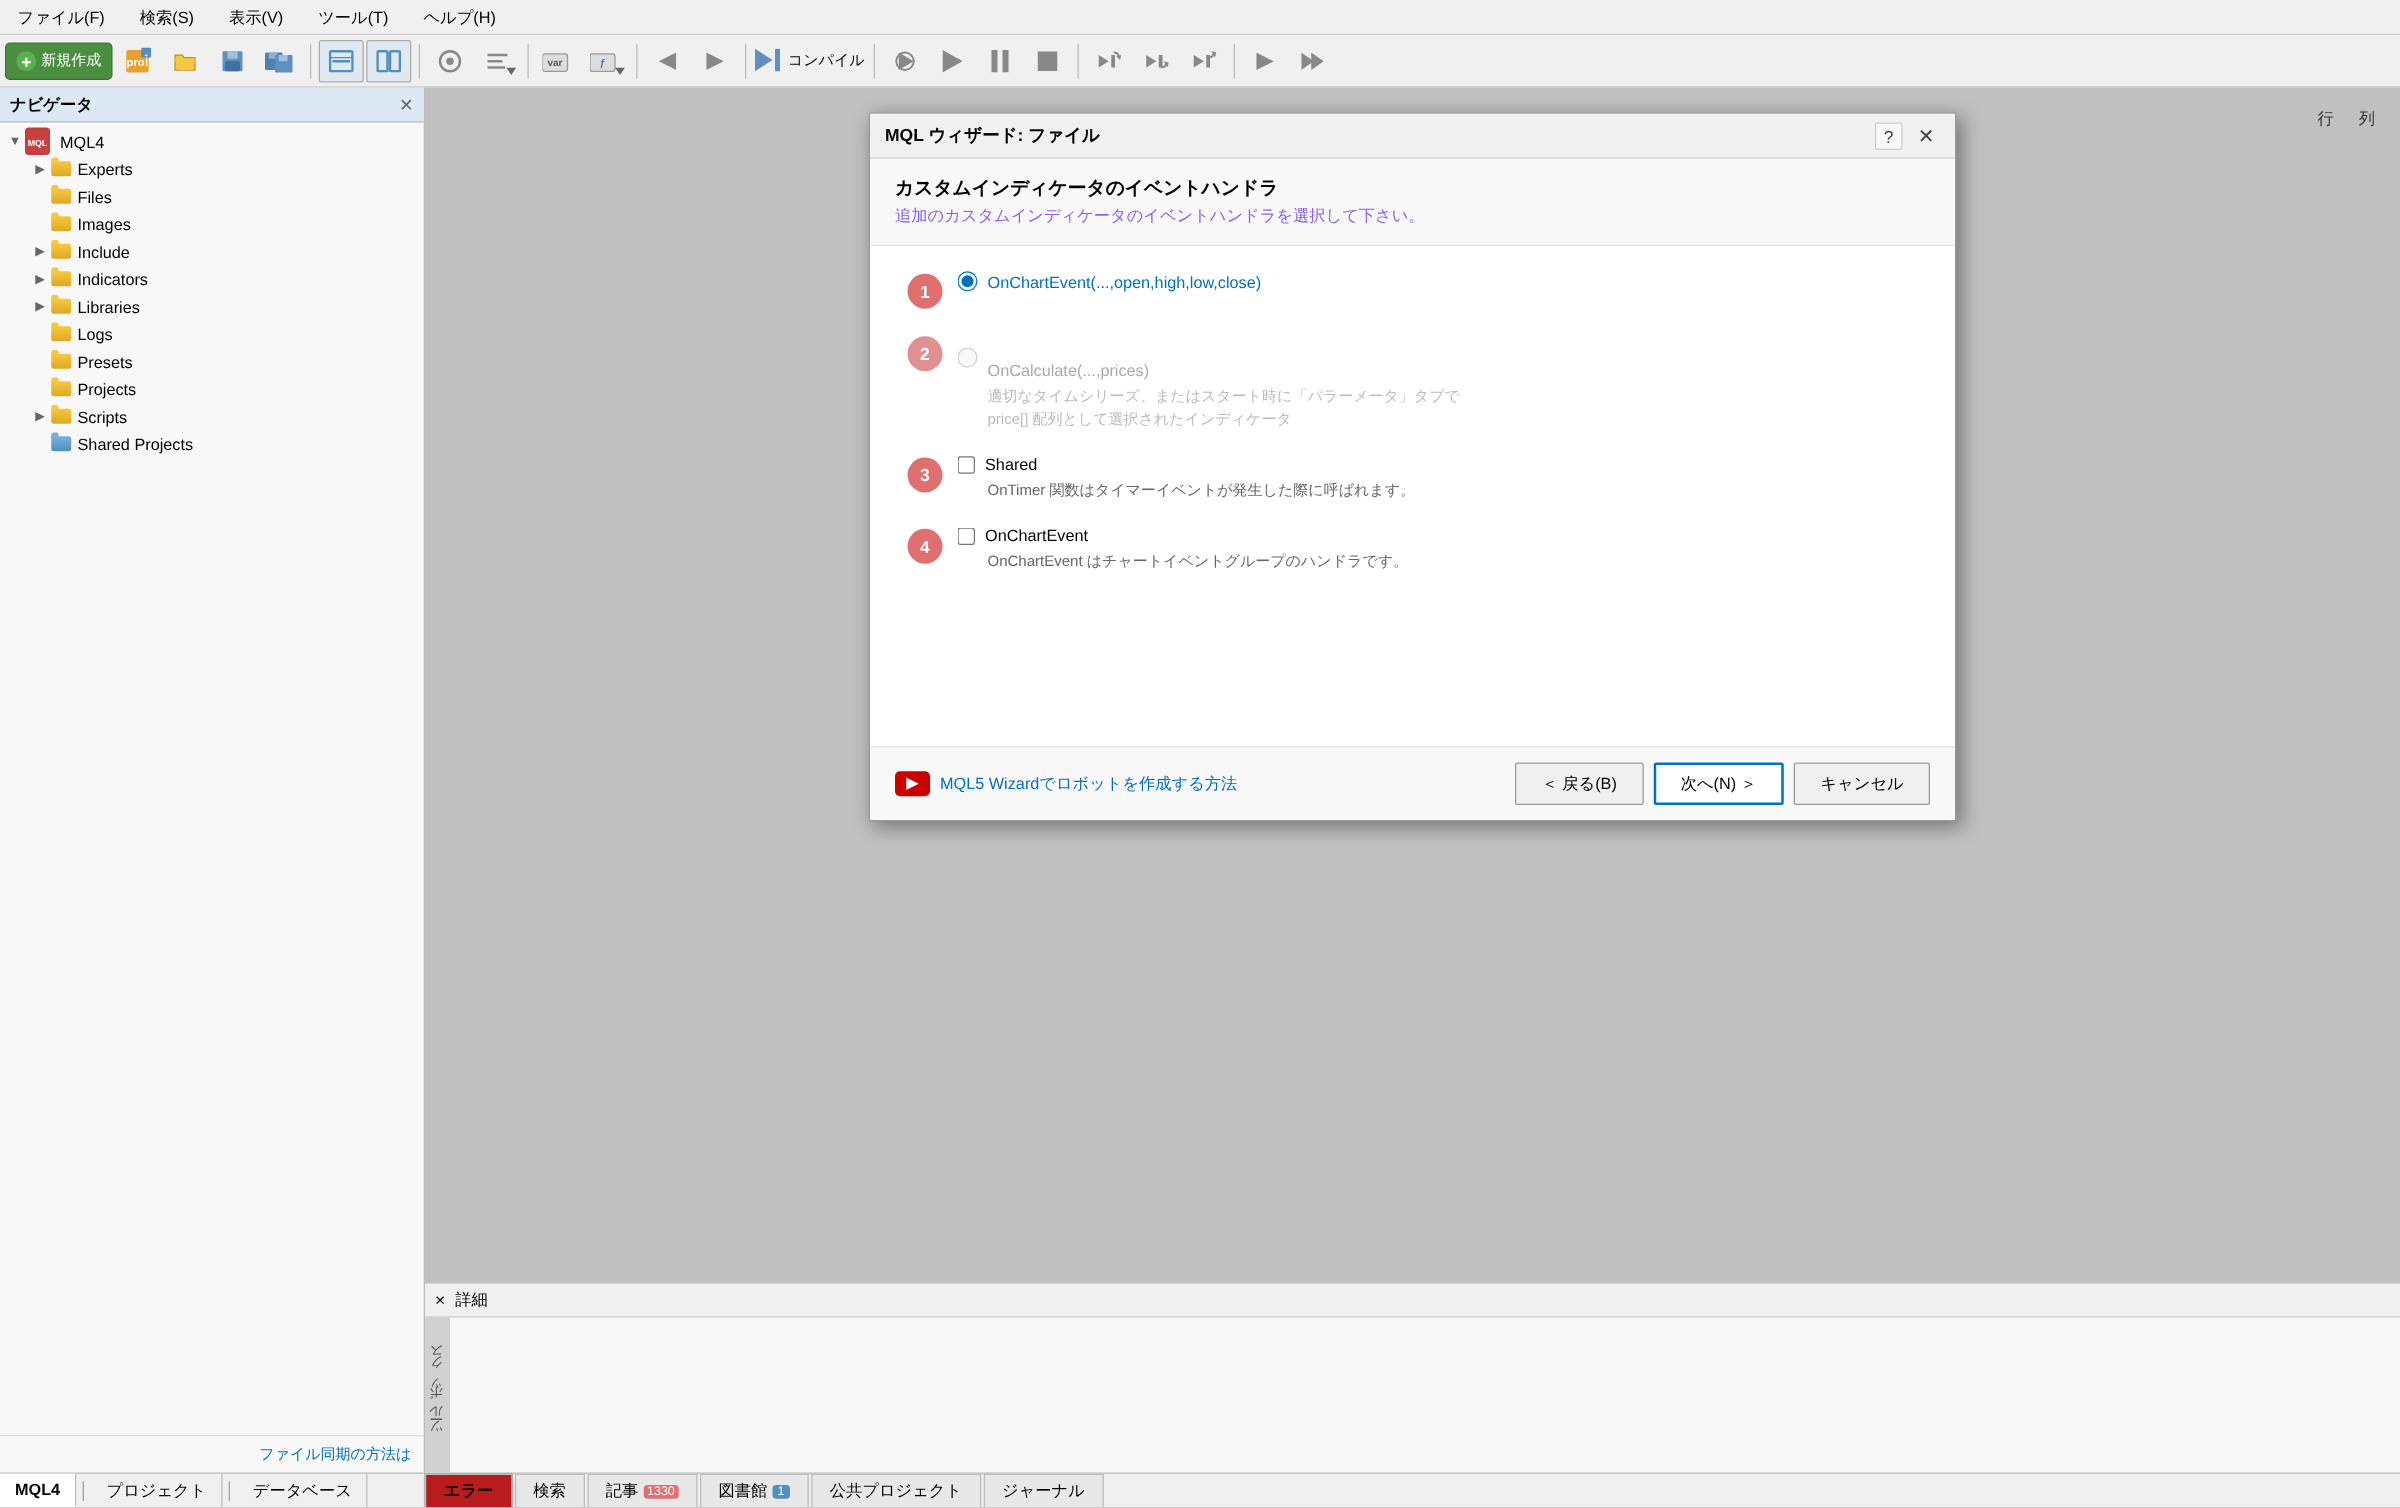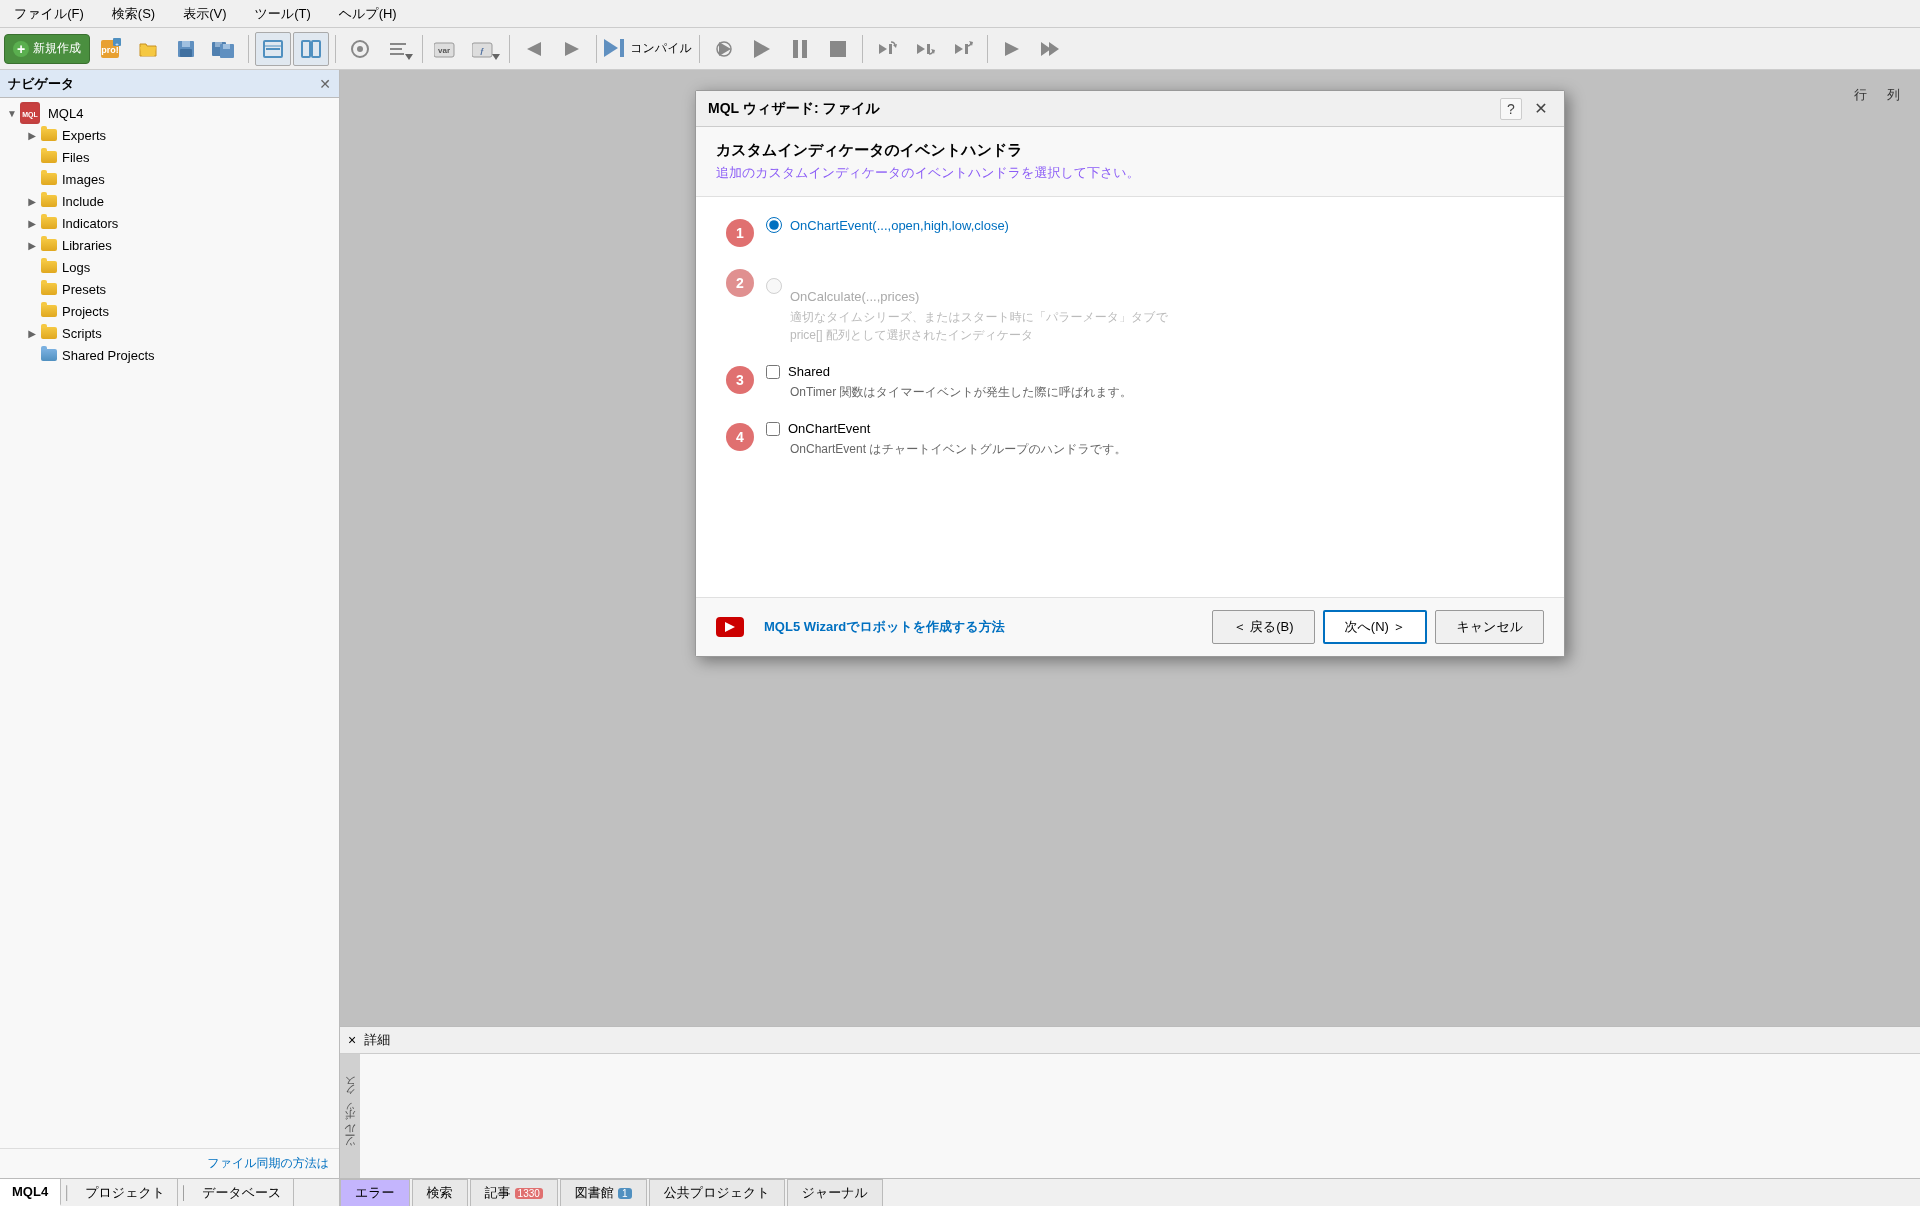--- a/index.html
+++ b/index.html
@@ -372,23 +372,22 @@
     .dialog-footer {
       border-top: 1px solid #e0e0e0;
       padding: 12px 20px;
       display: flex;
       align-items: center;
       background: #f8f8f8;
     }
     .footer-youtube {
       display: flex;
       align-items: center;
-      gap: 20px;
+      gap: 8px;
       flex: 1;
-      font-weight: bold;
     }
     .yt-icon {
       width: 28px; height: 20px;
       background: #cc0000;
       border-radius: 4px;
       display: flex; align-items: center; justify-content: center;
     }
     .yt-play {
       width: 0; height: 0;
       border-style: solid;
@@ -460,22 +459,22 @@
       padding: 4px 14px;
       font-size: 13px;
       cursor: pointer;
       border: 1px solid #bbb;
       border-bottom: none;
       background: #e8e8e8;
       margin-right: 2px;
       display: flex; align-items: center; gap: 4px;
     }
     .bottom-tab.active {
-      background: #c4b5fd;
-      font-weight: normal;
+      background: #b91c1c;
+      font-weight: bold;
     }
     .badge {
       background: #e07070;
       color: white;
       border-radius: 3px;
       font-size: 10px;
       padding: 0 3px;
       min-width: 14px;
       text-align: center;
     }

